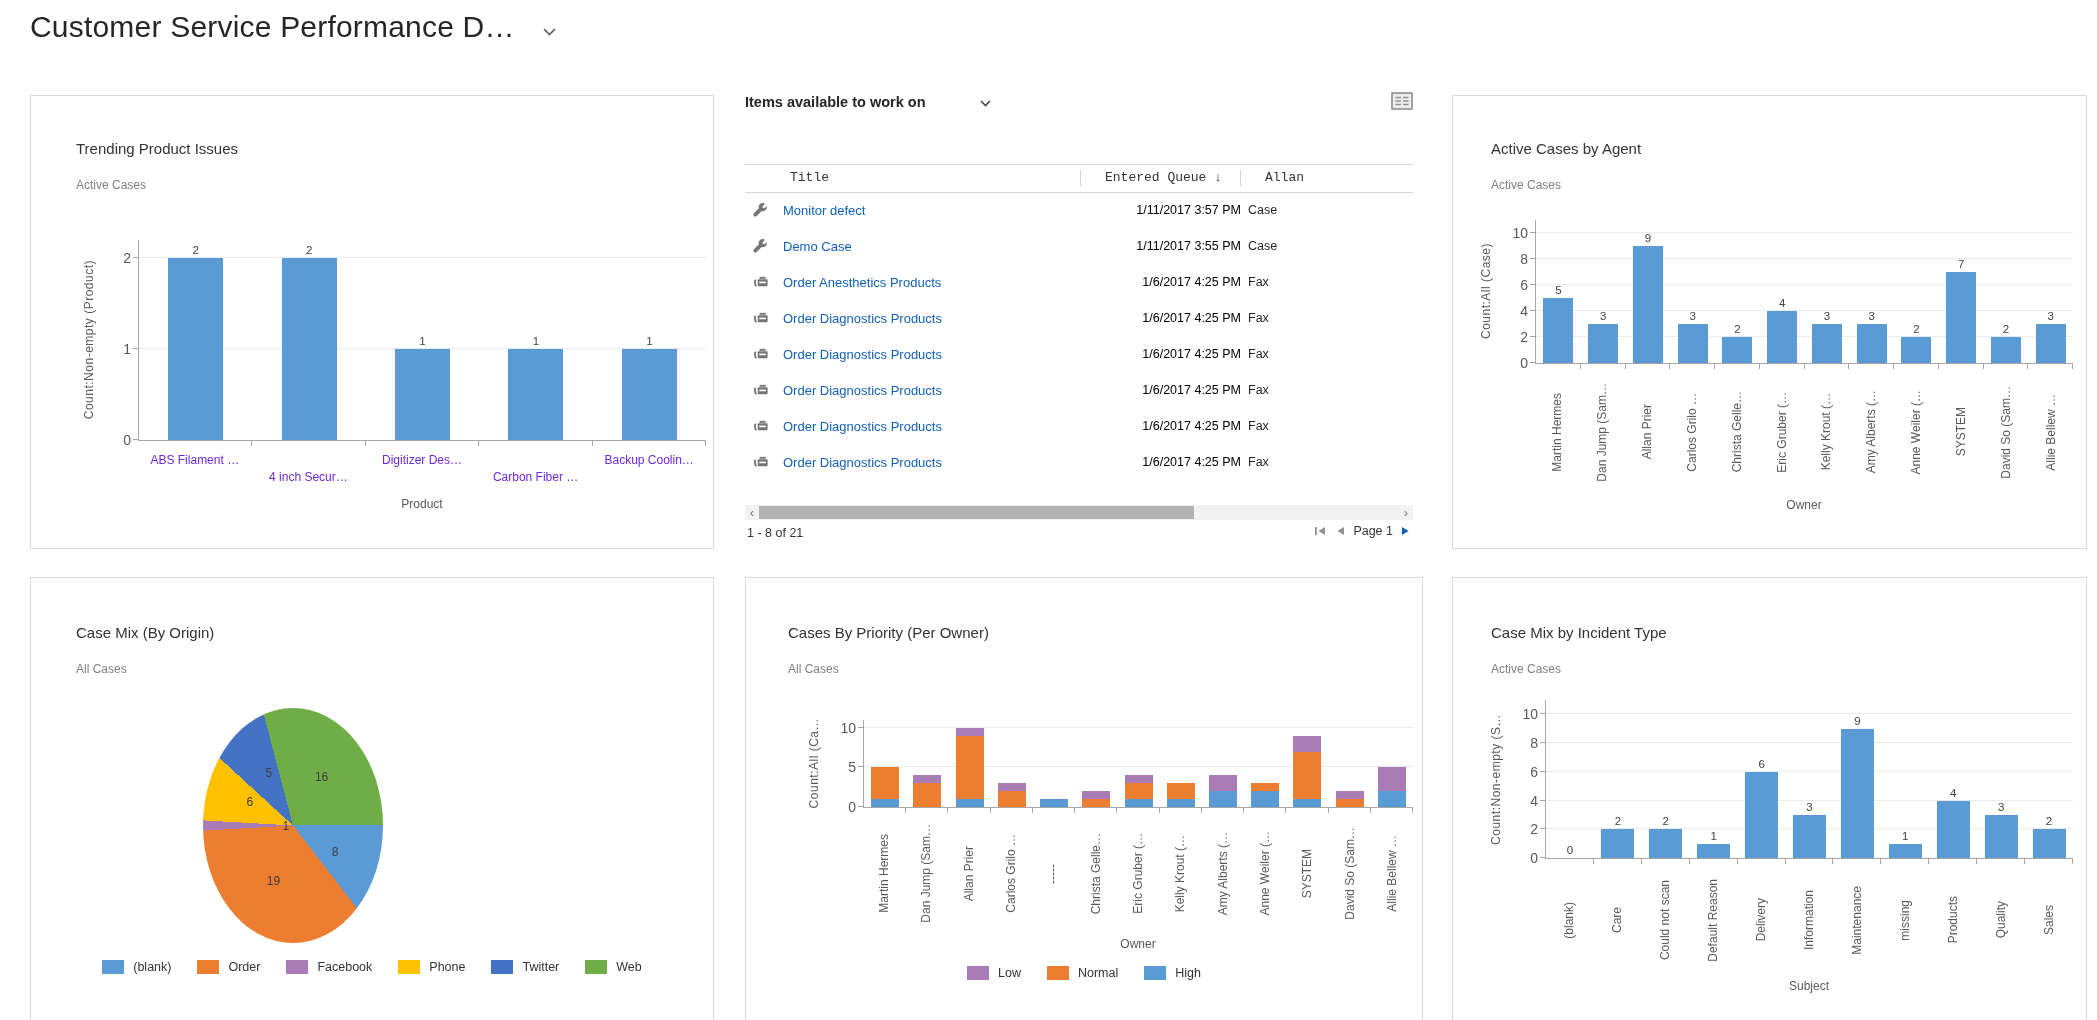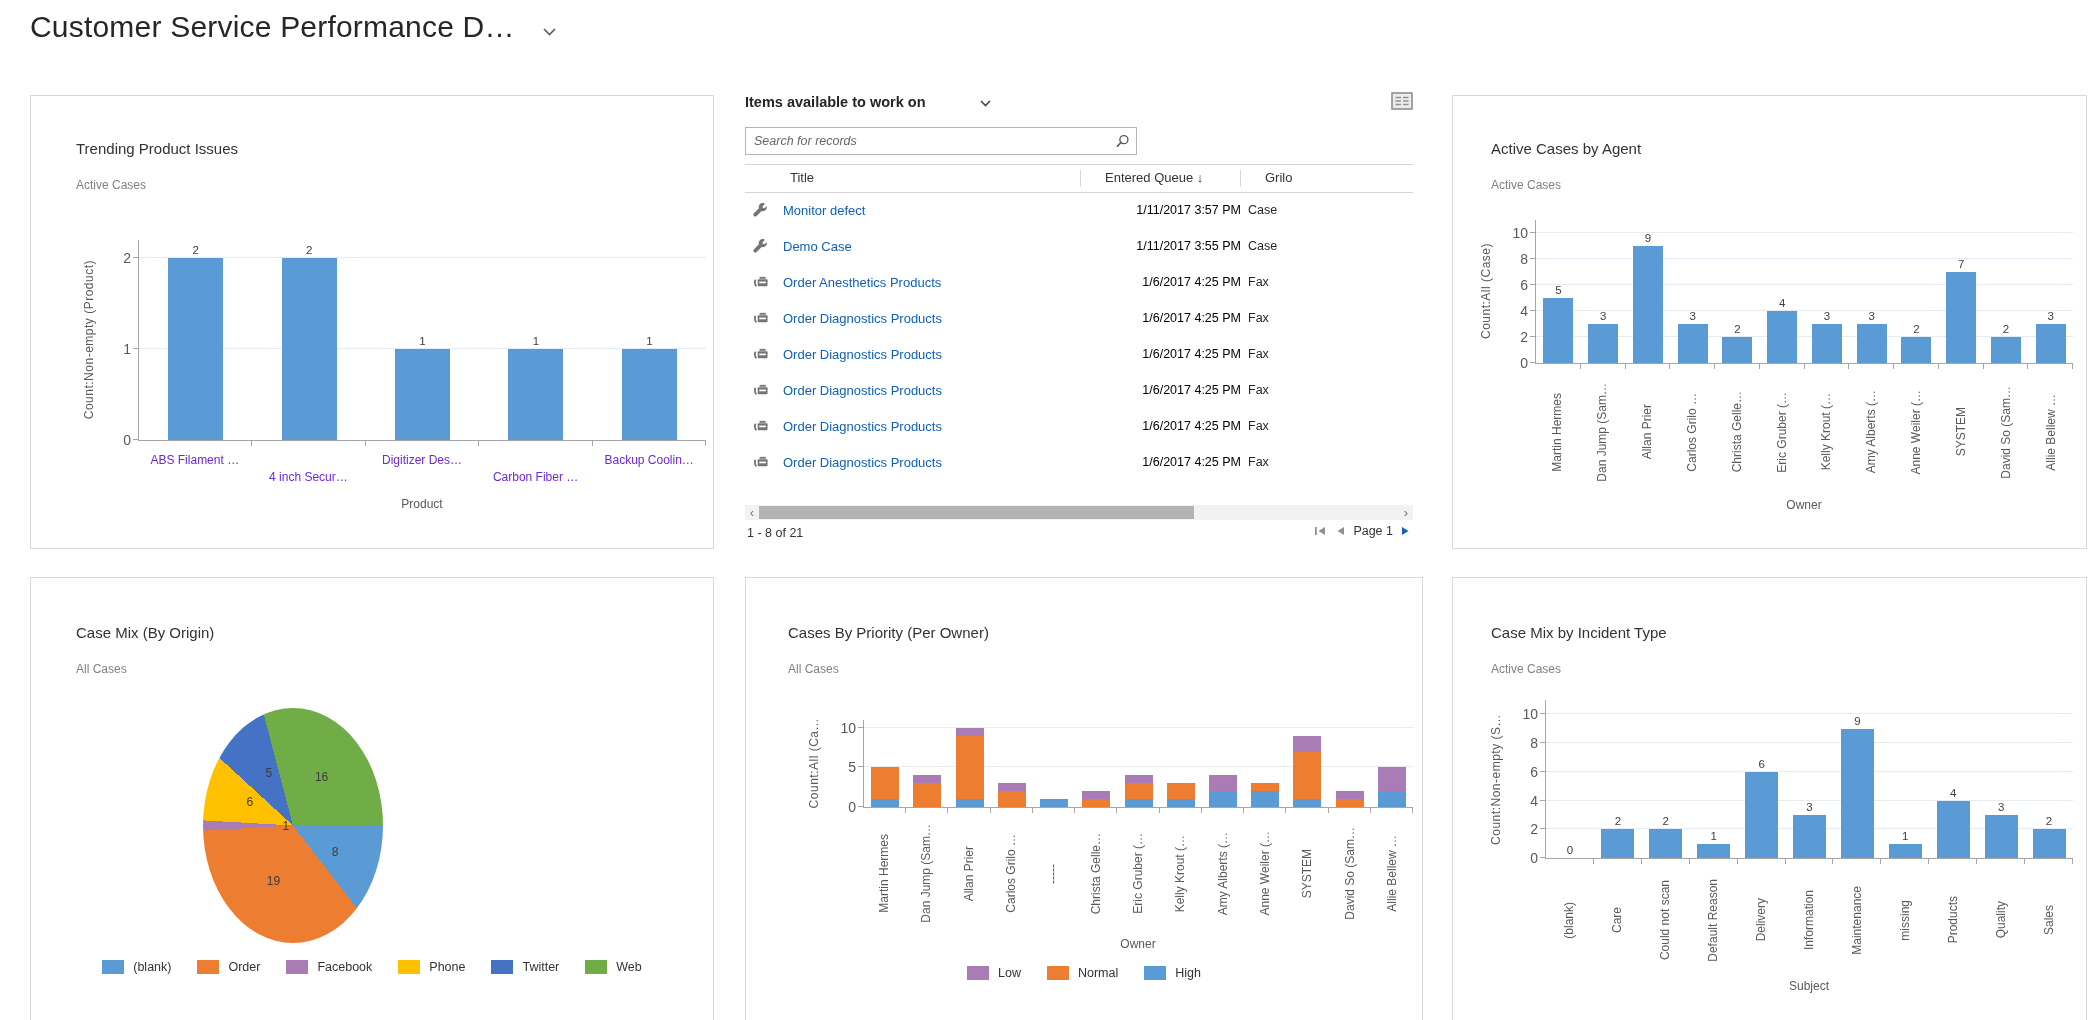--- a/index.html
+++ b/index.html
@@ -45,21 +45,21 @@
   #panel-queue{overflow:visible;}
   .queue-header{position:absolute;left:0;top:2px;display:flex;align-items:center;gap:44px;}
   .queue-header .qtitle{font-size:14.5px;font-weight:bold;color:#262626;}
   .queue-caret{margin-left:10px;margin-top:3px;display:inline-flex;cursor:pointer;}
   .grid-icon{position:absolute;right:8px;top:0;cursor:pointer;}
   .search-box{position:absolute;left:0;top:35px;width:390px;height:26px;border:1px solid #b5b5b5;display:flex;align-items:center;}
   .search-box input{flex:1;border:none;outline:none;font-size:12.5px;padding:0 8px;font-family:inherit;color:#333;background:transparent;}
   .search-box input::placeholder{font-style:italic;color:#666;}
   .search-mag{flex:none;margin-right:6px;display:inline-flex;cursor:pointer;}
   .col-header{position:absolute;left:0;right:8px;top:72px;height:27px;border-top:1px solid #d6d6d6;border-bottom:1px solid #d6d6d6;font-size:13px;color:#333;}
-  .col-header .col{position:absolute;top:5px;}
+  .col-header .col{position:absolute;top:5px;font-family:Liberation Mono, monospace;}
   .col-sep{position:absolute;top:5px;width:1px;height:16px;background:#d6d6d6;}
   .qrows{position:absolute;left:0;right:8px;top:100px;}
   .qrow{height:36px;display:flex;align-items:center;position:relative;}
   .qicon{width:18px;margin-left:8px;margin-right:12px;display:inline-flex;flex:none;}
   .qtitle-link{font-size:13px;color:#1160B7;text-decoration:none;cursor:pointer;white-space:nowrap;}
   .qdate{position:absolute;right:172px;width:200px;text-align:right;font-size:12.5px;color:#000000;}
   .qtype{position:absolute;right:110px;width:55px;font-size:12.5px;color:#262626;}
   .hscroll{position:absolute;left:0;right:8px;top:413px;height:15px;background:#f2f2f2;display:flex;align-items:center;}
   .hscroll .arrow{width:14px;text-align:center;font-size:13px;color:#777;line-height:15px;cursor:pointer;flex:none;}
   .hscroll .track{flex:1;height:15px;position:relative;}
@@ -153,35 +153,26 @@
         <g stroke="#8f8f8f" stroke-width="1.4">
           <line x1="4.5" y1="5.5" x2="10" y2="5.5"></line>
           <line x1="12" y1="5.5" x2="17.5" y2="5.5"></line>
           <line x1="4.5" y1="9" x2="10" y2="9"></line>
           <line x1="12" y1="9" x2="17.5" y2="9"></line>
           <line x1="4.5" y1="12.5" x2="10" y2="12.5"></line>
           <line x1="12" y1="12.5" x2="17.5" y2="12.5"></line>
         </g>
       </svg>
   </span>
-  <div class="search-box">
-    <input type="text" placeholder="Search for records" style="">
-    <span class="search-mag">
-      <svg width="15" height="15" viewBox="0 0 16 16">
-          <circle cx="9.5" cy="6" r="4.3" fill="none" stroke="#555" stroke-width="1.4"></circle>
-          <line x1="6.3" y1="9.2" x2="2" y2="13.5" stroke="#555" stroke-width="1.6"></line>
-        </svg>
-    </span>
-  </div>
   <div class="col-header">
     <span class="col" style="left:45px">Title</span>
     <span class="col-sep" style="left:335px"></span>
     <span class="col" style="left:360px"><span>Entered Queue</span> <span>↓</span></span>
     <span class="col-sep" style="left:495px"></span>
-    <span class="col" style="left:520px">Grilo</span>
+    <span class="col" style="left:520px">Allan</span>
   </div>
   <div class="qrows">
       <div class="qrow">
         <span class="qicon">
           <svg width="15" height="15" viewBox="0 0 16 16">
             <path fill="#747474" d="M15.6 4c-.2-.6-.9-.8-1.4-.3l-1.9 1.9-1.7-.4-.4-1.7 1.9-1.9c.5-.5.3-1.2-.3-1.4C10.2-.3 8.4.1 7.3 1.2 6.1 2.4 5.8 4.1 6.3 5.6L1 10.9c-.8.8-.8 2.1 0 2.9.8.8 2.1.8 2.9 0l5.3-5.3c1.5.5 3.2.2 4.4-1 1.1-1.1 1.5-2.9 1-4.5z"></path>
           </svg>
         </span>
         <a class="qtitle-link" href="#">Monitor defect</a>
         <span class="qdate">1/11/2017 3:57 PM</span>

